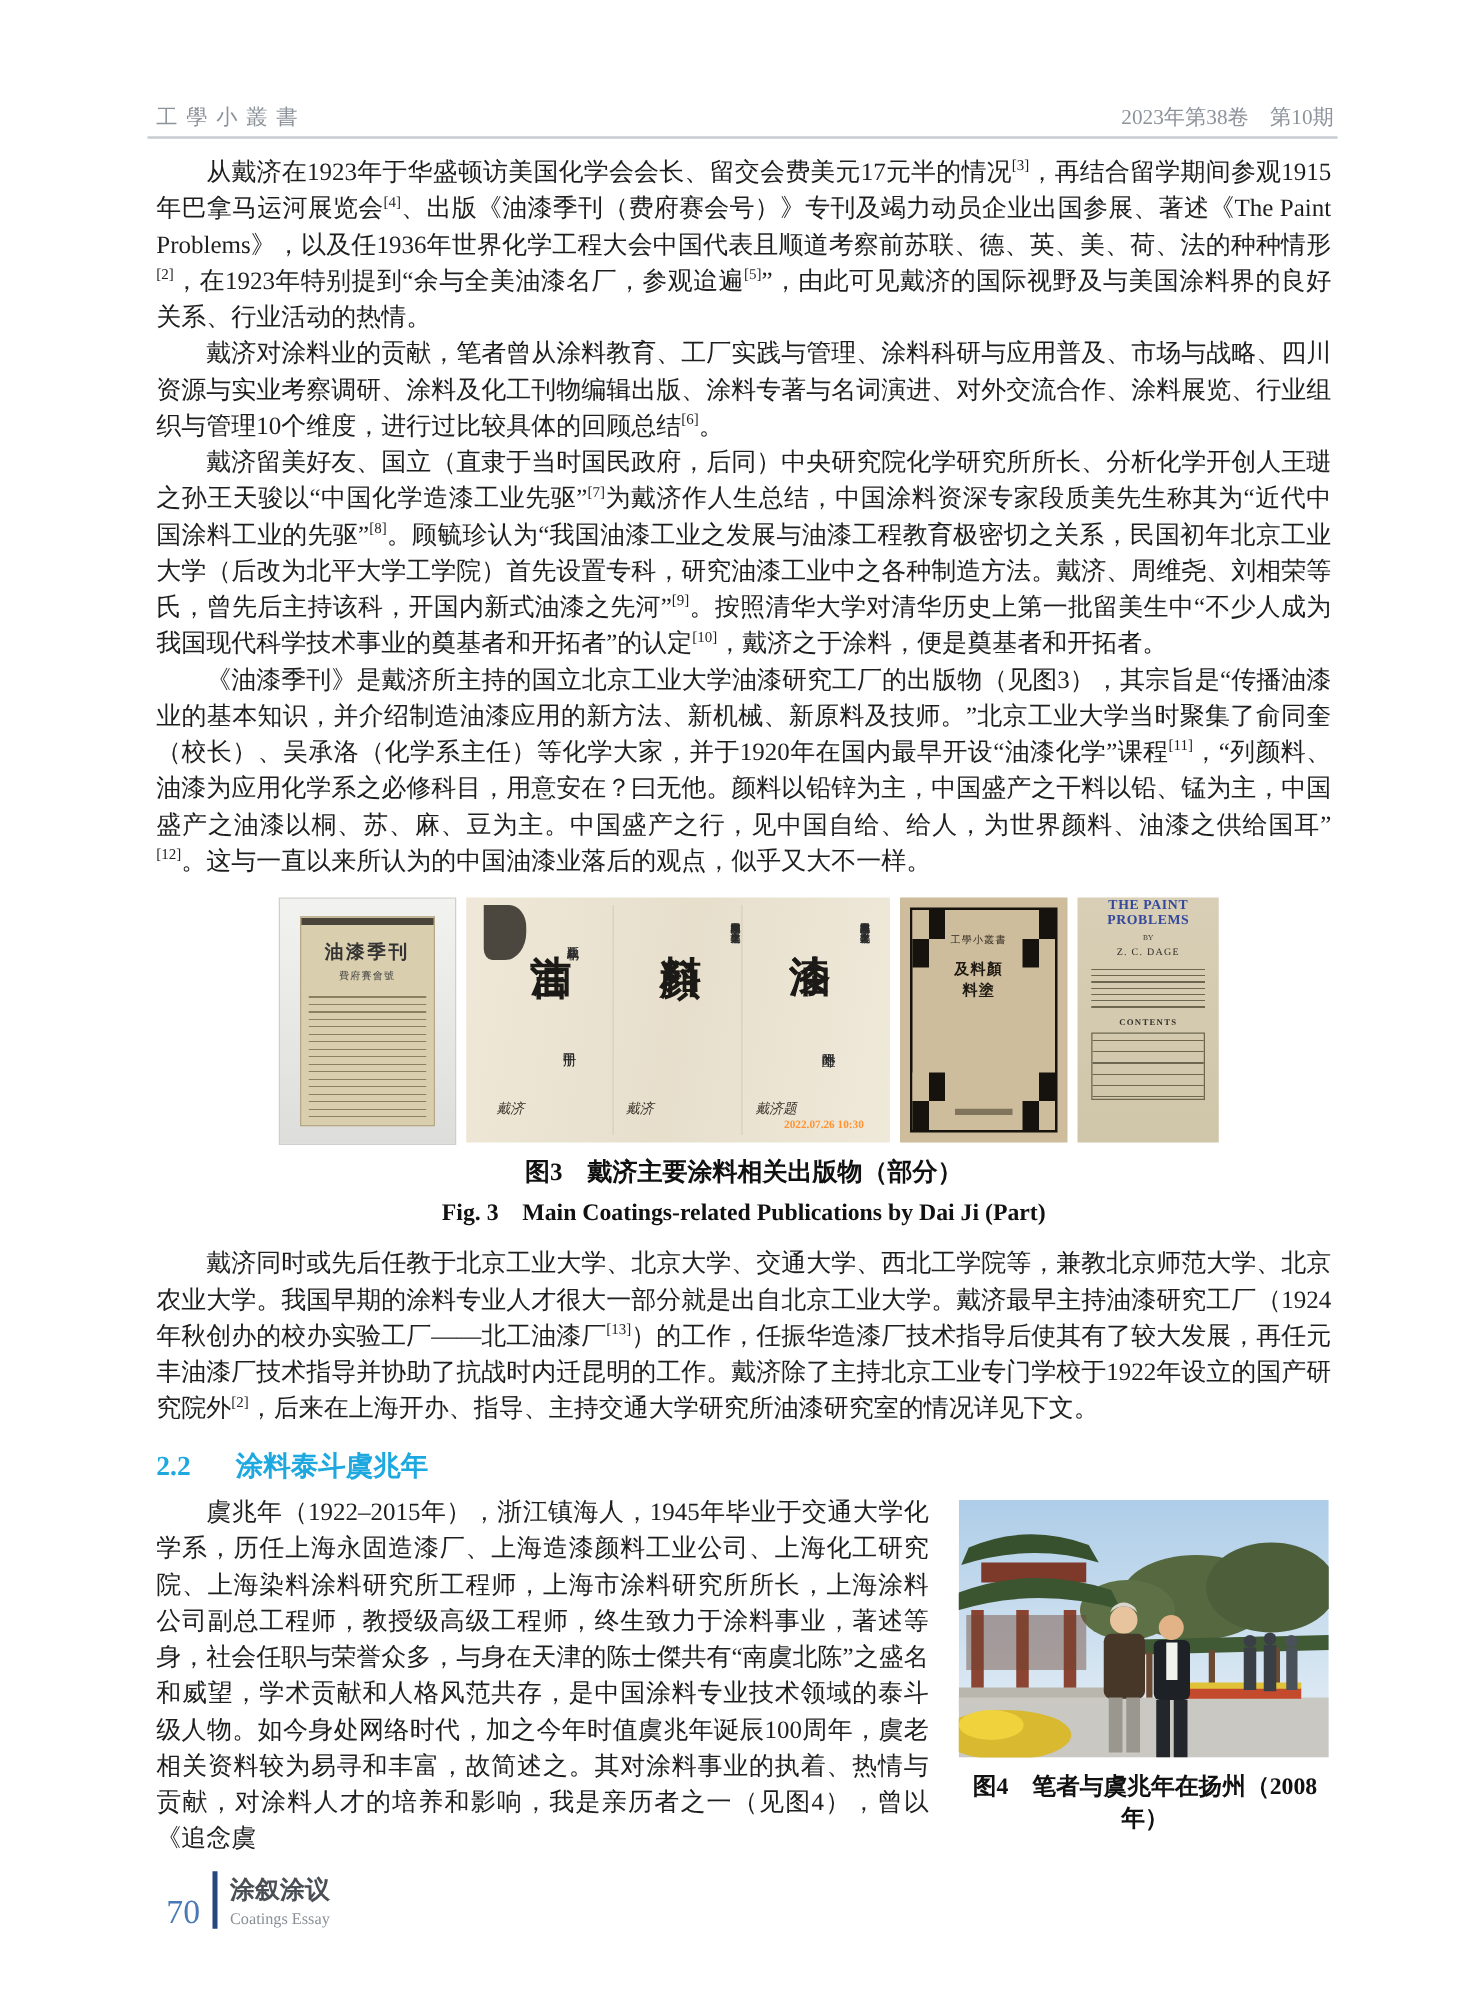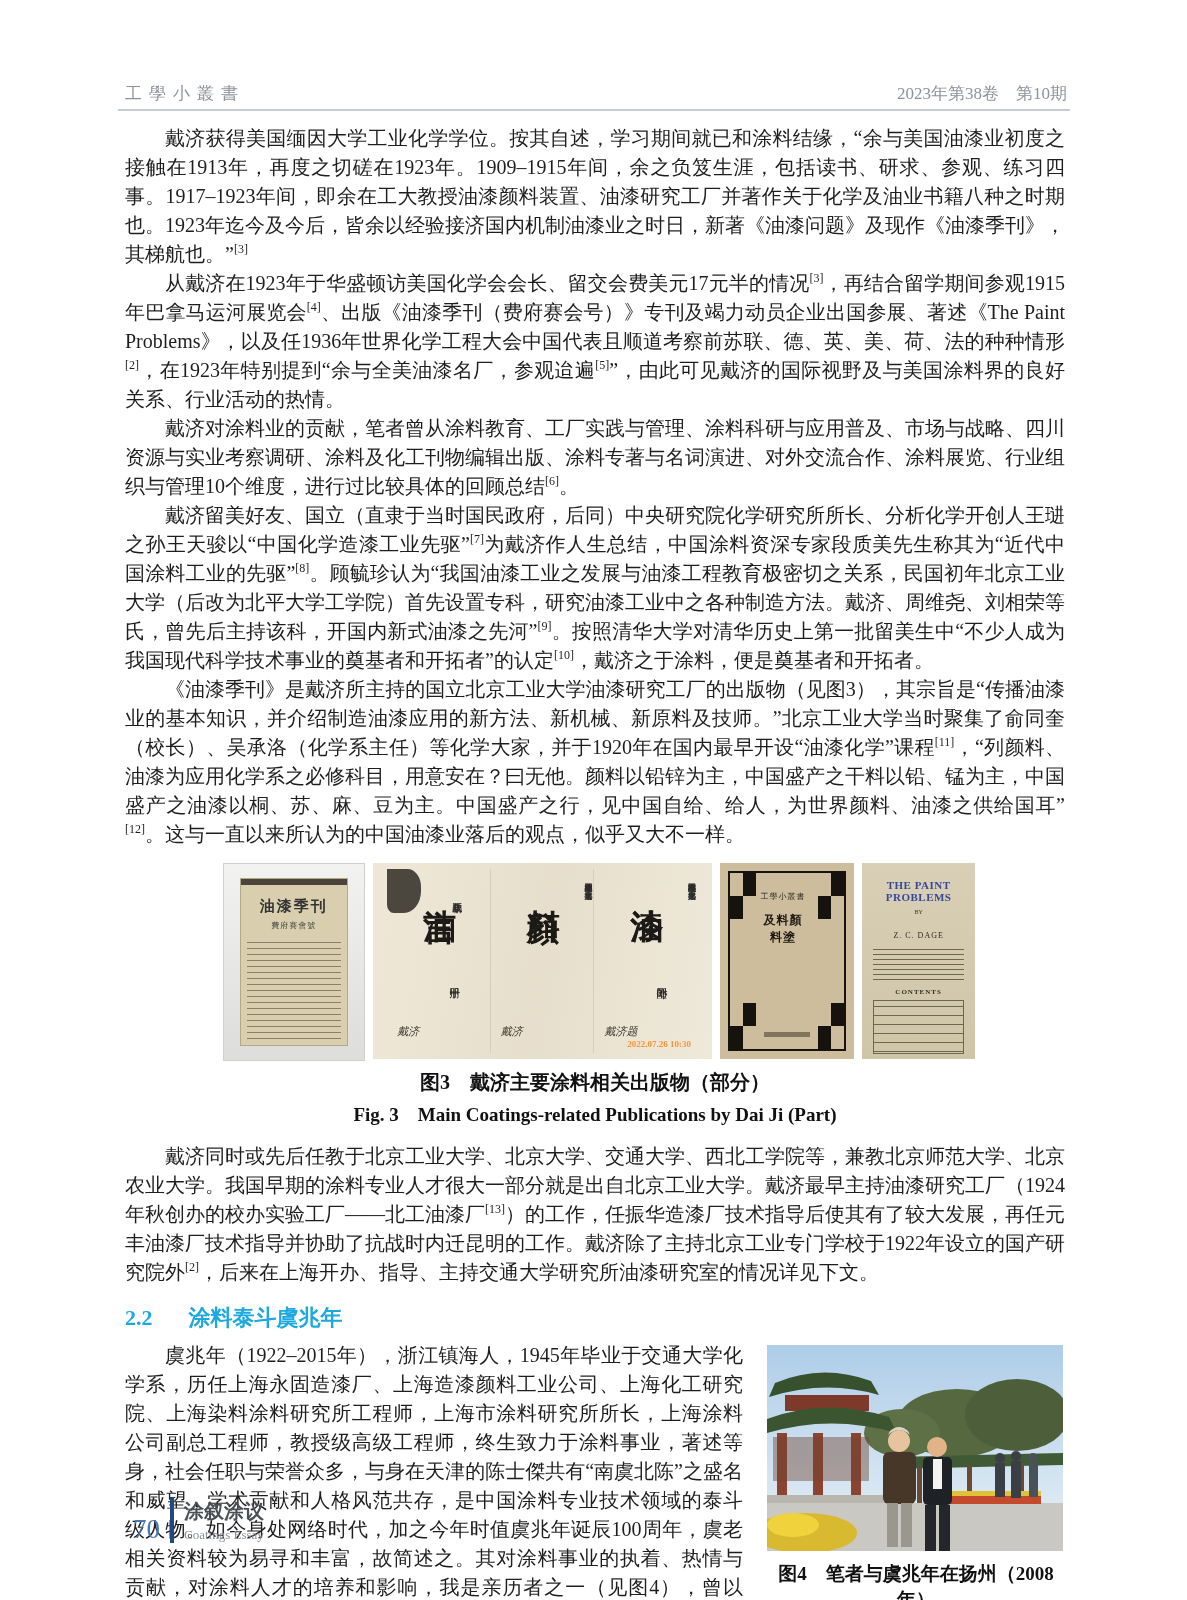--- a/index.html
+++ b/index.html
@@ -46,25 +46,25 @@
   .corner{position:absolute;width:26px;height:46px;background:
      conic-gradient(from 0deg,#16130e 0 25%,#cdbd9c 0 50%,#16130e 0 75%,#cdbd9c 0);}
   .c-tl{top:10px;left:10px;} .c-tr{top:10px;right:10px;}
   .c-bl{bottom:10px;left:10px;} .c-br{bottom:10px;right:10px;}
   .deco-mid{position:absolute;top:28px;left:40px;right:48px;text-align:center;}
   .deco-series{font-size:8px;color:#2c261c;letter-spacing:1px;}
   .deco-title{font-size:12px;font-weight:bold;color:#1d1812;margin-top:10px;letter-spacing:1px;
               direction:rtl;unicode-bidi:bidi-override;}
   .deco-pub{position:absolute;bottom:22px;left:0;right:0;height:5px;margin:0 44px;background:#4d4333;opacity:.6;}
   
-  .fp-paint{width:113px;background:linear-gradient(#d8cfb6,#cfc5a9);padding:16px 9px;box-sizing:border-box;
+  .fp-paint{width:113px;background:linear-gradient(#d8cfb6,#cfc5a9);padding:0 9px;box-sizing:border-box;
             text-align:center;}
   .pp-title{font-size:11px;font-weight:bold;color:#35499c;letter-spacing:.5px;}
   .pp-by{font-size:6px;color:#3c3930;margin-top:6px;}
-  .pp-author{font-size:8px;color:#2f2c26;margin-top:16px;letter-spacing:1px;}
+  .pp-author{font-size:8px;color:#2f2c26;margin-top:3px;letter-spacing:1px;}
   .pp-blurb{margin:7px 2px 0;height:34px;
      background:repeating-linear-gradient(#0000 0 2px,#6e6750 2px 3px,#0000 3px 5px);}
   .pp-contents{font-size:7px;font-weight:bold;color:#33302a;margin-top:7px;letter-spacing:1px;}
   .pp-table{margin:4px 2px 0;height:52px;border:1px solid #6e6750;
      background:repeating-linear-gradient(#0000 0 5px,#6e6750 5px 6px,#0000 6px 9px);}
   
   .figcap{text-align:center;margin-top:10px;}
   .figcap .zh{font-size:20px;font-weight:bold;color:#111;}
   .figcap .en{font-size:19px;font-weight:bold;color:#111;margin-top:6px;}
   
@@ -91,21 +91,20 @@
 <div class="page">
 
   <div class="hdr">
     <span class="jname">工學小叢書</span>
     <span>2023年第38卷　第10期</span>
   </div>
   <div class="hdr-rule"></div>
 
   <div class="content">
 
-    <p class="para">戴济获得美国缅因大学工业化学学位。按其自述，学习期间就已和涂料结缘，“余与美国油漆业初度之接触在1913年，再度之切磋在1923年。1909–1915年间，余之负笈生涯，包括读书、研求、参观、练习四事。1917–1923年间，即余在工大教授油漆颜料装置、油漆研究工厂并著作关于化学及油业书籍八种之时期也。1923年迄今及今后，皆余以经验接济国内机制油漆业之时日，新著《油漆问题》及现作《油漆季刊》，其梯航也。”<sup>[3]</sup></p>
     <p class="para">从戴济在1923年于华盛顿访美国化学会会长、留交会费美元17元半的情况<sup>[3]</sup>，再结合留学期间参观1915年巴拿马运河展览会<sup>[4]</sup>、出版《油漆季刊（费府赛会号）》专刊及竭力动员企业出国参展、著述《The Paint Problems》，以及任1936年世界化学工程大会中国代表且顺道考察前苏联、德、英、美、荷、法的种种情形<sup>[2]</sup>，在1923年特别提到“余与全美油漆名厂，参观迨遍<sup>[5]</sup>”，由此可见戴济的国际视野及与美国涂料界的良好关系、行业活动的热情。</p>
     <p class="para">戴济对涂料业的贡献，笔者曾从涂料教育、工厂实践与管理、涂料科研与应用普及、市场与战略、四川资源与实业考察调研、涂料及化工刊物编辑出版、涂料专著与名词演进、对外交流合作、涂料展览、行业组织与管理10个维度，进行过比较具体的回顾总结<sup>[6]</sup>。</p>
     <p class="para">戴济留美好友、国立（直隶于当时国民政府，后同）中央研究院化学研究所所长、分析化学开创人王琎之孙王天骏以“中国化学造漆工业先驱”<sup>[7]</sup>为戴济作人生总结，中国涂料资深专家段质美先生称其为“近代中国涂料工业的先驱”<sup>[8]</sup>。顾毓珍认为“我国油漆工业之发展与油漆工程教育极密切之关系，民国初年北京工业大学（后改为北平大学工学院）首先设置专科，研究油漆工业中之各种制造方法。戴济、周维尧、刘相荣等氏，曾先后主持该科，开国内新式油漆之先河”<sup>[9]</sup>。按照清华大学对清华历史上第一批留美生中“不少人成为我国现代科学技术事业的奠基者和开拓者”的认定<sup>[10]</sup>，戴济之于涂料，便是奠基者和开拓者。</p>
     <p class="para">《油漆季刊》是戴济所主持的国立北京工业大学油漆研究工厂的出版物（见图3），其宗旨是“传播油漆业的基本知识，并介绍制造油漆应用的新方法、新机械、新原料及技师。”北京工业大学当时聚集了俞同奎（校长）、吴承洛（化学系主任）等化学大家，并于1920年在国内最早开设“油漆化学”课程<sup>[11]</sup>，“列颜料、油漆为应用化学系之必修科目，用意安在？曰无他。颜料以铅锌为主，中国盛产之干料以铅、锰为主，中国盛产之油漆以桐、苏、麻、豆为主。中国盛产之行，见中国自给、给人，为世界颜料、油漆之供给国耳”<sup>[12]</sup>。这与一直以来所认为的中国油漆业落后的观点，似乎又大不一样。</p>
 
     <div class="fig3">
 
       <div class="fp fp-frame">
         <div class="pagein">
           <div class="qtitle">油漆季刊</div>

